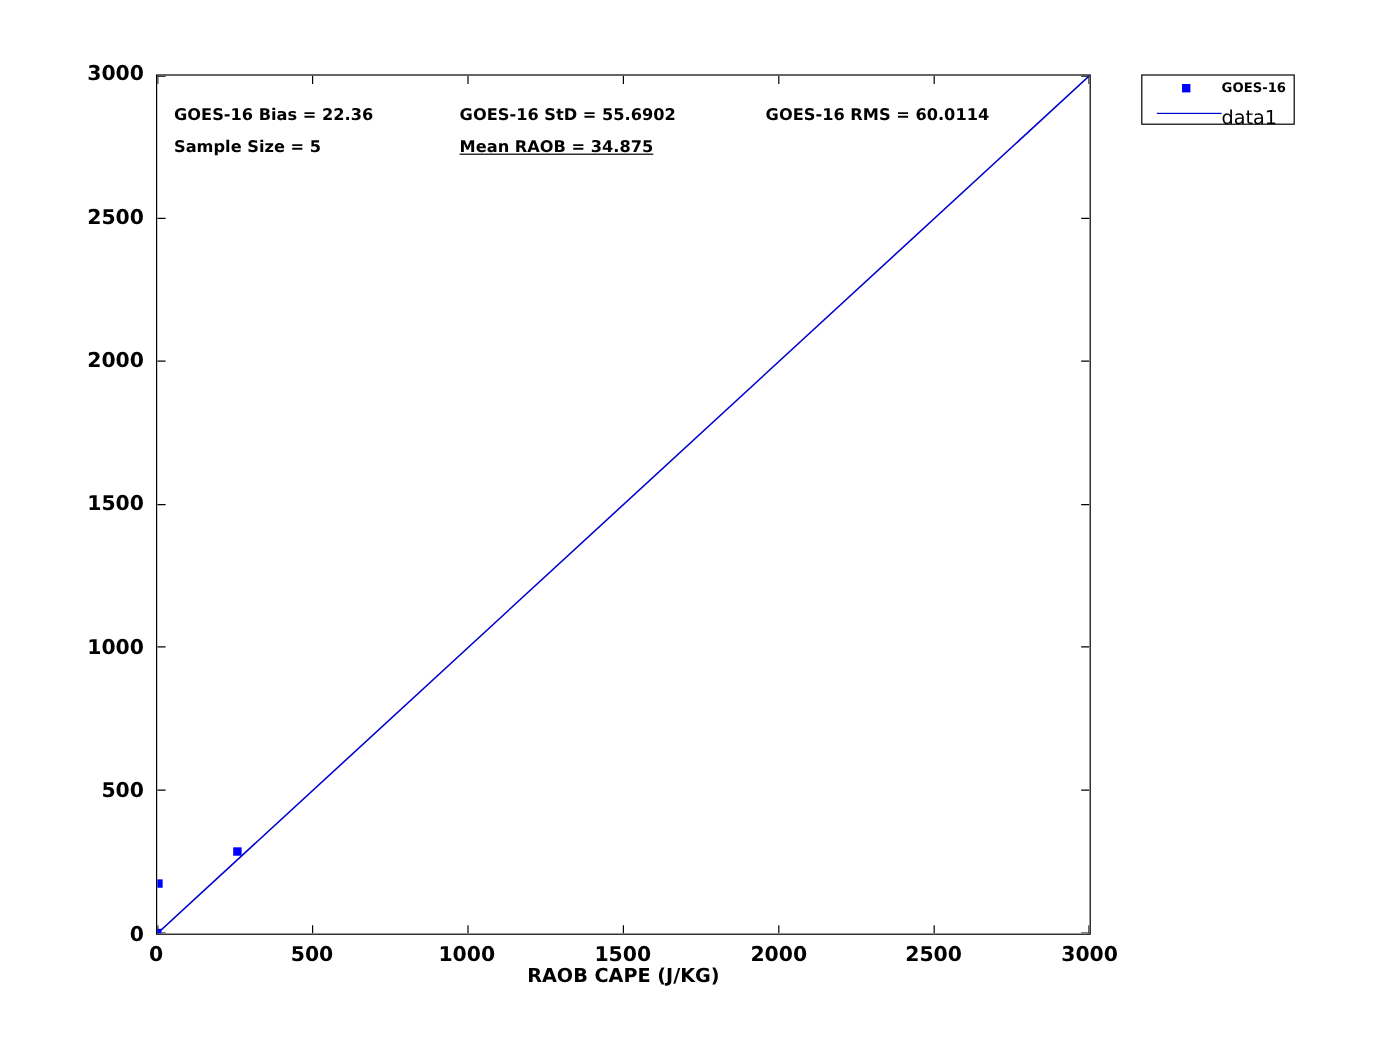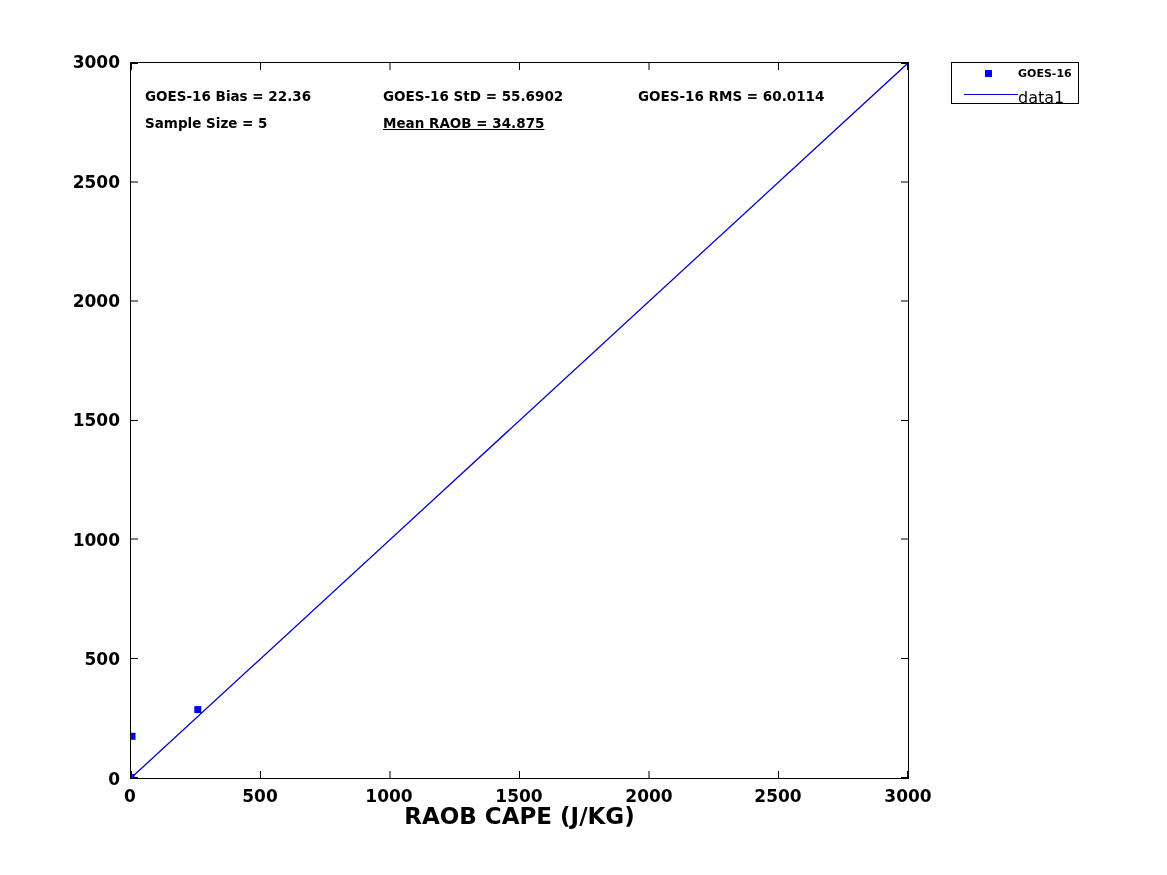--- a/index.html
+++ b/index.html
@@ -72,21 +72,21 @@
     white-space: nowrap;
   }
 
   
   #xlabel {
     position: absolute;
     left: 130px;
     top: 803px;
     width: 779px;
     text-align: center;
-    font-size: 23px;
+    font-size: 16px;
     font-weight: bold;
   }
   #ylabel {
     position: absolute;
     left: -219px;
     top: 413px;
     width: 717px;
     text-align: center;
     font-size: 17px;
     font-weight: bold;

